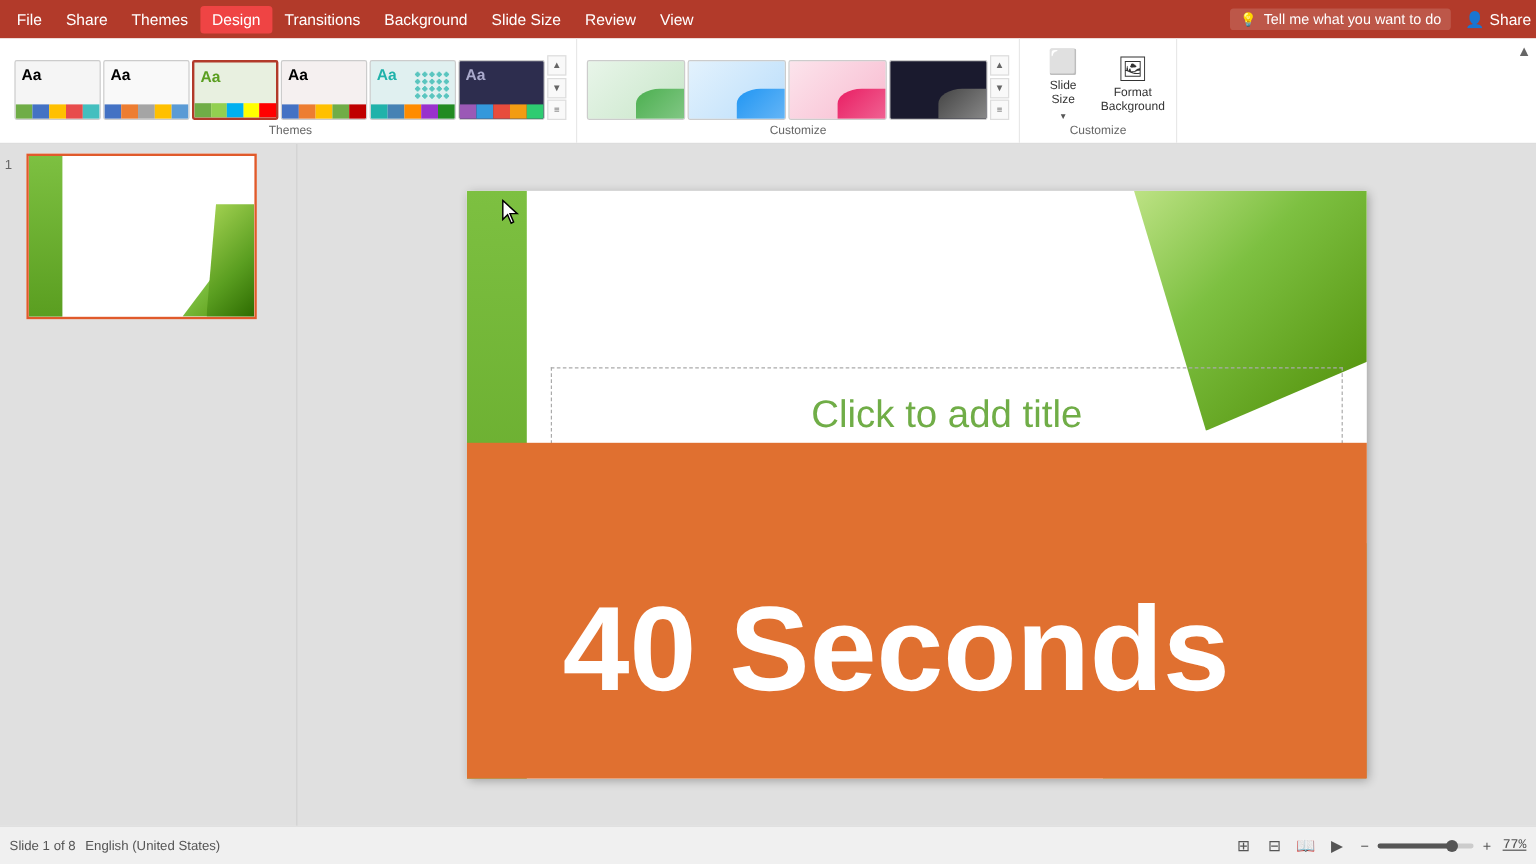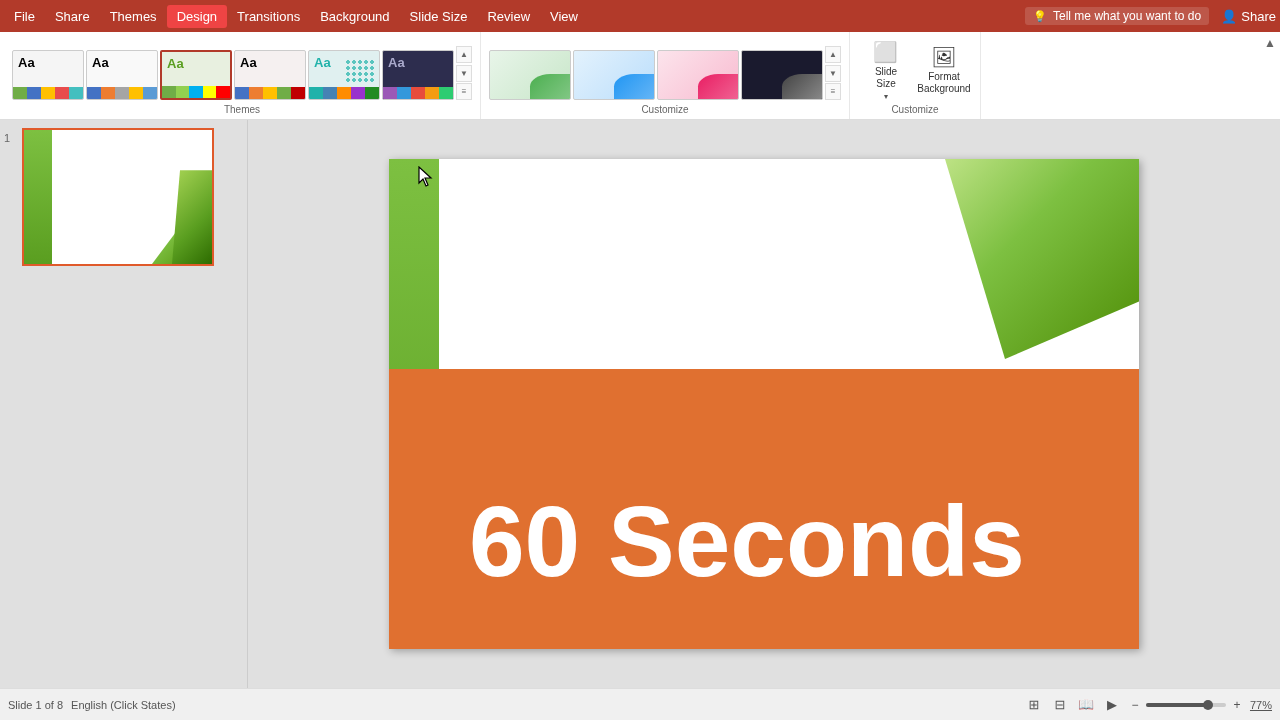--- a/index.html
+++ b/index.html
@@ -480,20 +480,21 @@
       border-radius: 50%;
       position: absolute;
       top: -3px;
       cursor: pointer;
     }
     .zoom-pct {
       font-size: 11px;
       color: #555;
       cursor: pointer;
       text-decoration: underline;
+      font-family: Liberation Mono, monospace;
     }
 
     
     .theme-aa {
       position: absolute;
       top: 4px;
       left: 5px;
       font-size: 13px;
       font-weight: bold;
     }
@@ -652,41 +653,44 @@
     </div>
   </div>
 
   <div class="slide-area">
     <div class="slide-canvas">
 
       <div class="slide-green-left"></div>
       <div class="slide-green-top-right"></div>
       <div class="slide-green-bottom-right"></div>
 
+      <div class="slide-title-placeholder">
+        <span class="slide-title-text">Click to add title</span>
+      </div>
 
       <div class="slide-subtitle-placeholder">
         <span class="slide-subtitle-text">subtitle</span>
       </div>
 
       <div class="orange-overlay">
-        <div class="orange-text">60 Seconds</div>
+        <div class="orange-text">40 Seconds</div>
       </div>
     </div>
 
     <div style="position:absolute; top: 46px; left: 170px; pointer-events:none; z-index:200;">
       <svg width="16" height="22" viewBox="0 0 16 22" fill="none">
         <path d="M1 1L1 17L5 13L8 20L10 19L7 12L13 12L1 1Z" fill="white" stroke="black" stroke-width="1.2"></path>
       </svg>
     </div>
   </div>
 </div>
 
 <div class="status-bar">
   <span>Slide 1 of 8</span>
-  <span>English (Click States)</span>
+  <span>English (United States)</span>
 
   <div class="status-bar-right">
 
     <div class="view-btn" title="Normal">⊞</div>
     <div class="view-btn" title="Slide Sorter">⊟</div>
     <div class="view-btn" title="Reading View">📖</div>
     <div class="view-btn" title="Slide Show">▶</div>
 
     <div class="zoom-slider">
       <div class="zoom-minus">−</div>

